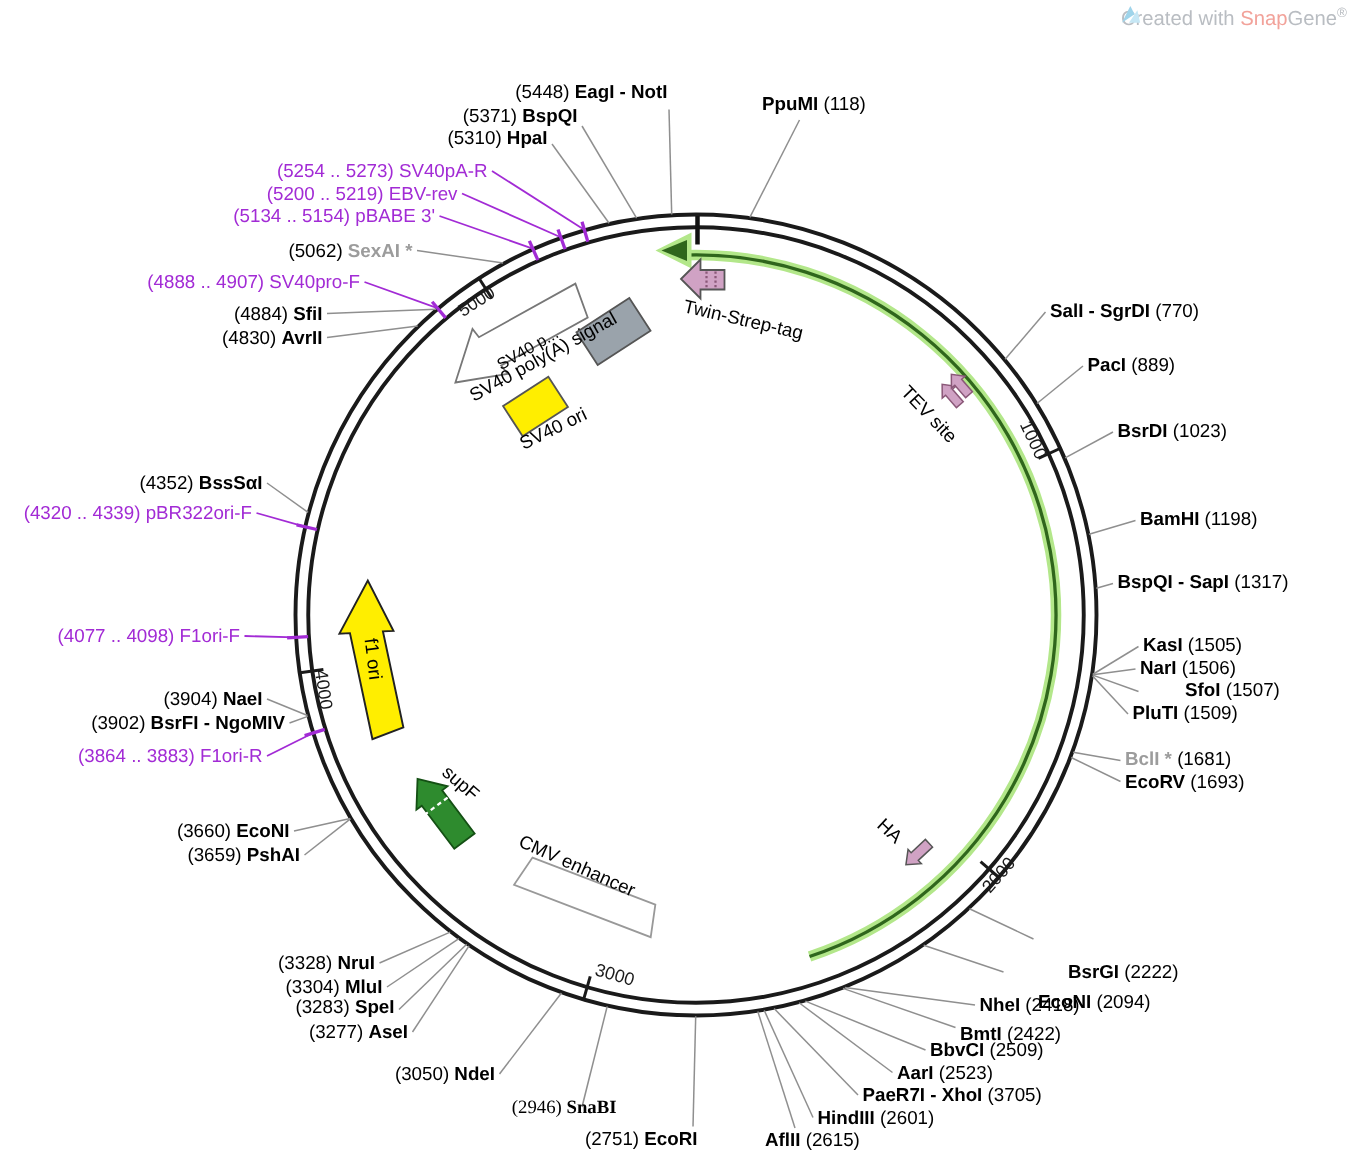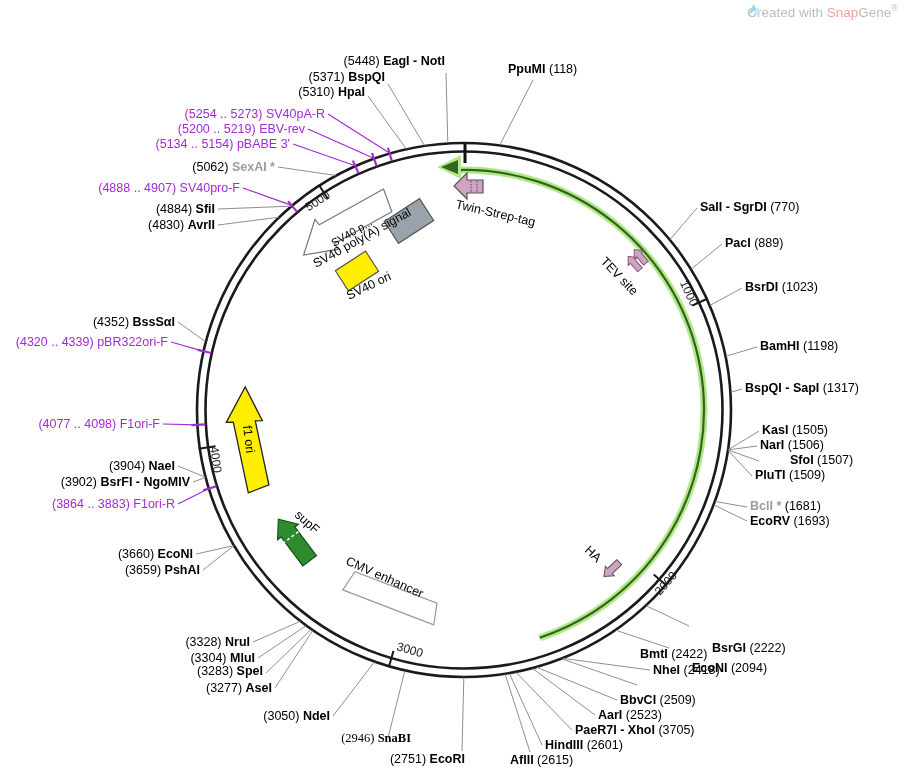--- a/index.html
+++ b/index.html
@@ -185,21 +185,21 @@
       <div class="site-label left" style="right: 641px; top: 664px;"><span class="pos">(3283)</span>&nbsp;<span class="name">SpeI</span></div>
       <div class="site-label left" style="right: 632px; top: 681px;"><span class="pos">(3277)</span>&nbsp;<span class="name">AseI</span></div>
       <div class="site-label left" style="right: 574px; top: 709px;"><span class="pos">(3050)</span>&nbsp;<span class="name">NdeI</span></div>
       <div class="site-label left" style="right: 493px; top: 731px; font-family: Liberation Serif, serif;"><span class="pos">(2946)</span>&nbsp;<span class="name">SnaBI</span></div>
       <div class="site-label left" style="right: 439px; top: 752px;"><span class="pos">(2751)</span>&nbsp;<span class="name">EcoRI</span></div>
       <div class="site-label right" style="left: 510px; top: 753px;"><span class="name">AflII</span>&nbsp;<span class="pos">(2615)</span></div>
       <div class="site-label right" style="left: 545px; top: 738px;"><span class="name">HindIII</span>&nbsp;<span class="pos">(2601)</span></div>
       <div class="site-label right" style="left: 575px; top: 723px;"><span class="name">PaeR7I - XhoI</span>&nbsp;<span class="pos">(3705)</span></div>
       <div class="site-label right" style="left: 598px; top: 708px;"><span class="name">AarI</span>&nbsp;<span class="pos">(2523)</span></div>
       <div class="site-label right" style="left: 620px; top: 693px;"><span class="name">BbvCI</span>&nbsp;<span class="pos">(2509)</span></div>
-      <div class="site-label right" style="left: 640px; top: 647px;"><span class="name">BmtI</span>&nbsp;<span class="pos">(2422)</span></div>
+      <div class="site-label right" style="left: 640px; top: 682px;"><span class="name">BmtI</span>&nbsp;<span class="pos">(2422)</span></div>
       <div class="site-label right" style="left: 653px; top: 663px;"><span class="name">NheI</span>&nbsp;<span class="pos">(2418)</span></div>
       <div class="site-label right" style="left: 672px; top: 641px; padding-left: 40px;"><span class="name">BsrGI</span>&nbsp;<span class="pos">(2222)</span></div>
       <div class="site-label right" style="left: 692px; top: 619px; margin-top: 42px;"><span class="name">EcoNI</span>&nbsp;<span class="pos">(2094)</span></div>
       <div class="site-label right" style="left: 750px; top: 514px;"><span class="name">EcoRV</span>&nbsp;<span class="pos">(1693)</span></div>
       <div class="site-label right grayname" style="left: 750px; top: 499px;"><span class="name">BclI *</span>&nbsp;<span class="pos">(1681)</span></div>
       <div class="site-label right" style="left: 755px; top: 468px;"><span class="name">PluTI</span>&nbsp;<span class="pos">(1509)</span></div>
       <div class="site-label right" style="left: 790px; top: 453px; text-align: right;"><span class="name">SfoI</span>&nbsp;<span class="pos">(1507)</span></div>
       <div class="site-label right" style="left: 760px; top: 438px;"><span class="name">NarI</span>&nbsp;<span class="pos">(1506)</span></div>
       <div class="site-label right" style="left: 762px; top: 423px;"><span class="name">KasI</span>&nbsp;<span class="pos">(1505)</span></div>
       <div class="site-label right" style="left: 745px; top: 381px;"><span class="name">BspQI - SapI</span>&nbsp;<span class="pos">(1317)</span></div>

